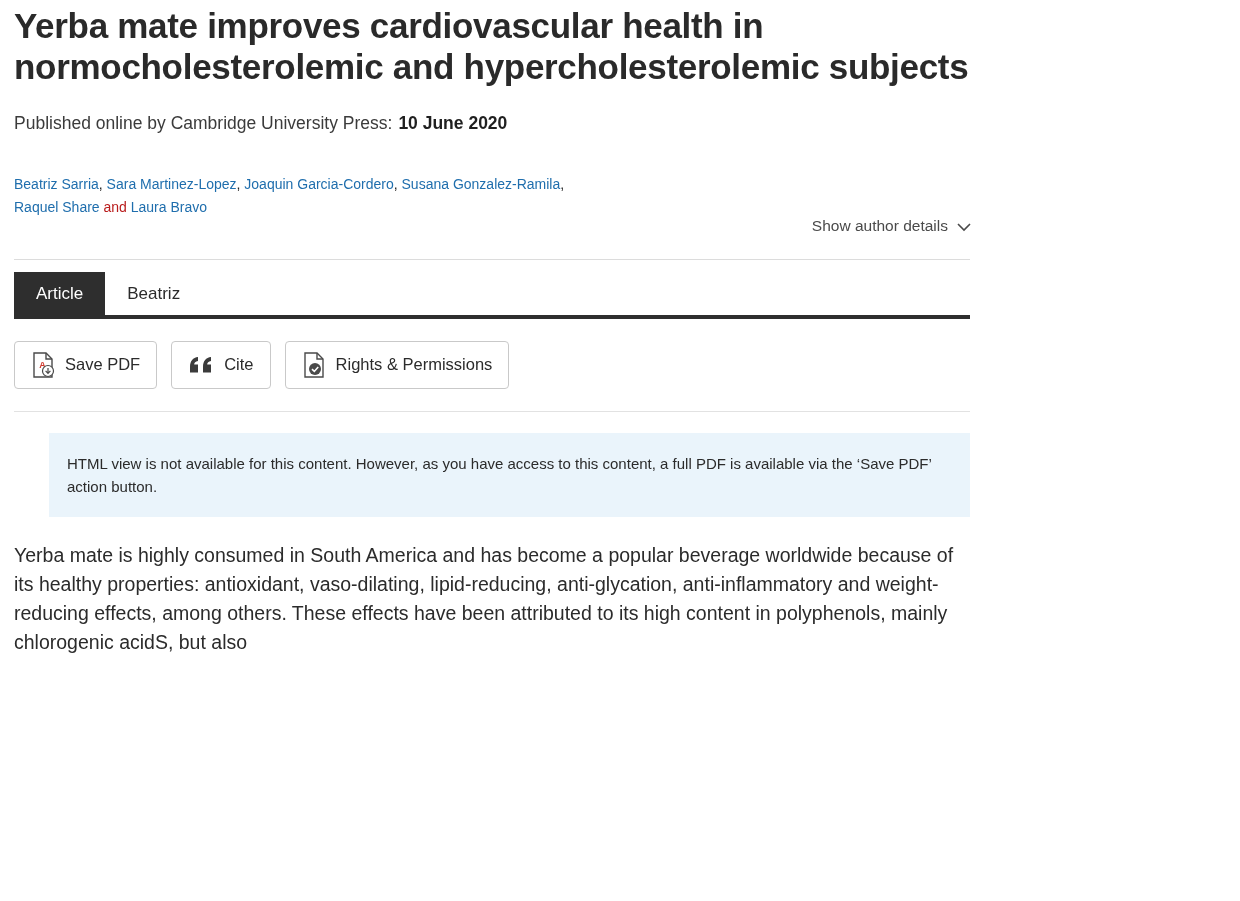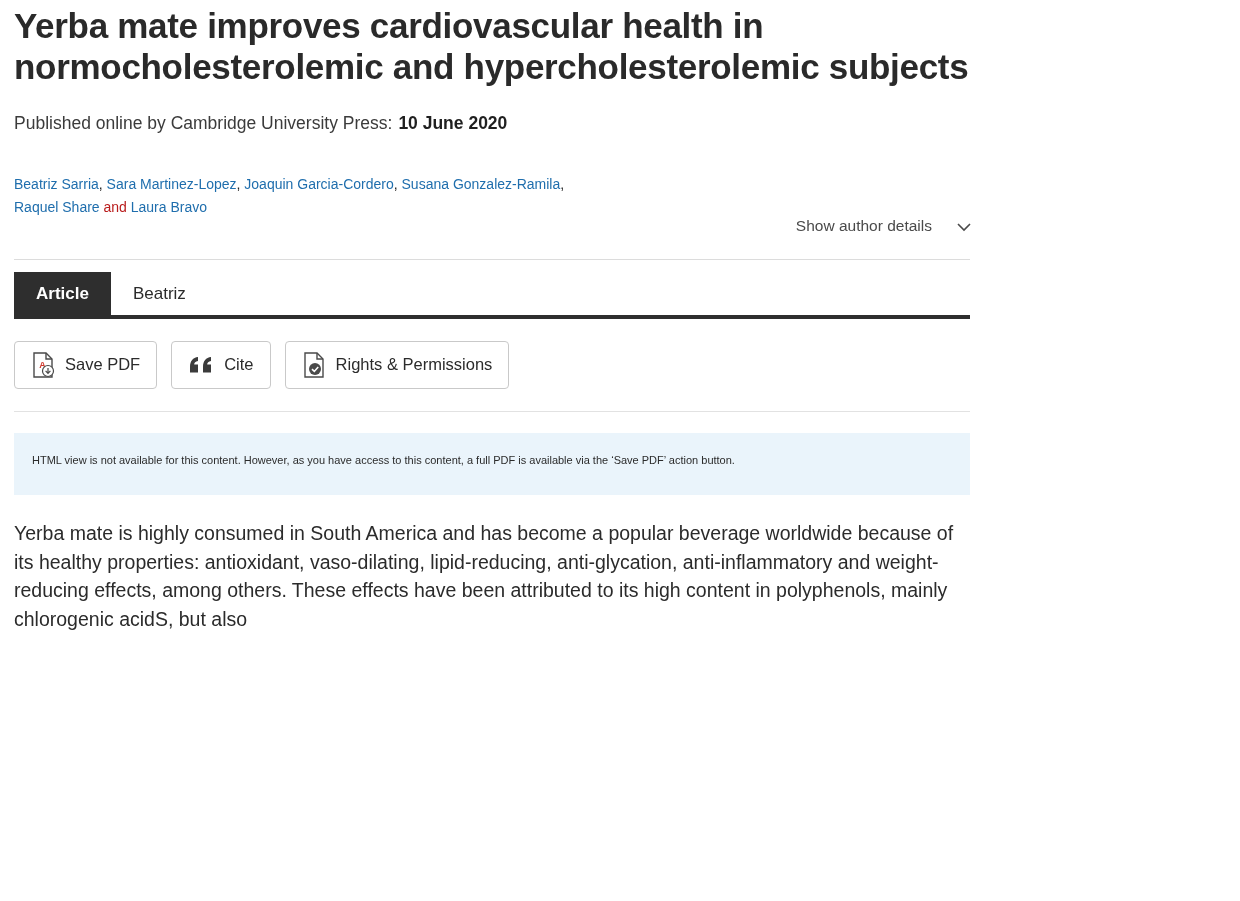--- a/index.html
+++ b/index.html
@@ -60,21 +60,21 @@
   }
   .and-text { color: #b91c1c; }
   .show-authors {
     position: absolute;
     right: 0;
     bottom: 2px;
     font-size: 15.5px;
     color: #4a4a4a;
     display: flex;
     align-items: center;
-    gap: 24px;
+    gap: 8px;
     cursor: pointer;
     white-space: nowrap;
   }
   .chevron {
     display: inline-block;
     width: 14px;
     height: 14px;
   }
   
   .tabs-wrap {
@@ -92,21 +92,21 @@
     padding: 12px 22px 11px 22px;
     cursor: pointer;
     color: #2b2b2b;
     background: transparent;
     border: none;
     font-family: "Liberation Sans", sans-serif;
   }
   .tab.active {
     background: #2e2e2e;
     color: #ffffff;
-    font-weight: bold;
+    font-weight: normal;
   }
   
   .actions {
     display: flex;
     gap: 14px;
     margin-top: 22px;
     padding-bottom: 22px;
     border-bottom: 1px solid #e2e2e2;
   }
   .action-btn {
@@ -127,25 +127,26 @@
   
   .abstract-heading {
     font-size: 23px;
     font-weight: bold;
     margin: 26px 0 0 0;
     color: #2a2a2a;
   }
   .notice {
     margin-top: 21px;
     background: #eaf4fb;
-    padding: 19px 18px 26px 18px;
-    font-size: 11px;
+    padding: 19px 18px 19px 18px;
+    font-size: 15px;
     line-height: 1.55;
     color: #2b2b2b;
     max-width: 1206px;
+    margin-left: 35px;
   }
   .abstract-body {
     margin-top: 24px;
     font-size: 19.5px;
     line-height: 1.48;
     color: #2b2b2b;
     max-width: 1180px;
   }
 </style>
 </head>

